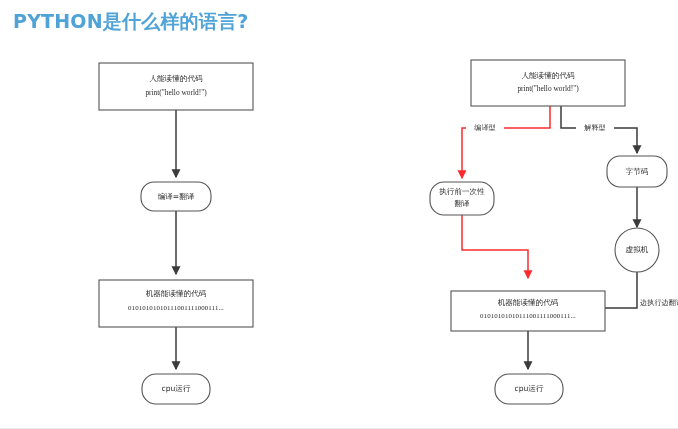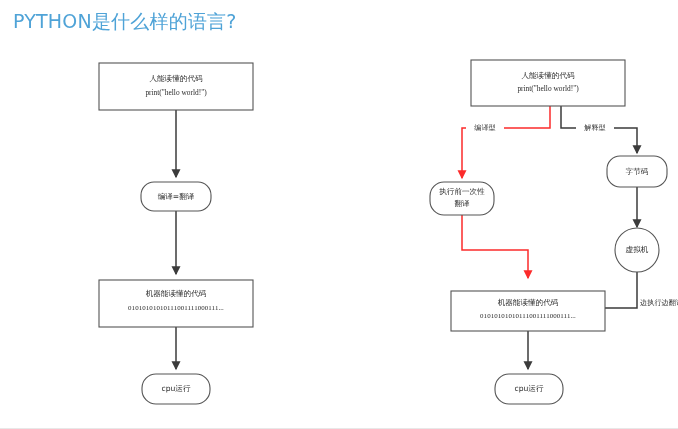--- a/index.html
+++ b/index.html
@@ -9,21 +9,21 @@
     font-family:"Liberation Sans","DejaVu Sans",sans-serif;
     overflow:hidden;
     position:relative;
   }
   .slide{position:absolute;inset:0;background:#fff;}
   .slide-title{
     position:absolute;
     left:13px; top:9px;
     font-family:"DejaVu Sans","Liberation Sans",sans-serif;
     font-size:19px;
-    font-weight:400;
+    font-weight:700;
     letter-spacing:.2px;
     color:#4FA3D7;
     white-space:nowrap;
     line-height:24px;
   }
   .diagram-layer{position:absolute;left:0;top:0;width:538px;height:429px;}
   svg{display:block;}
   .node-text{
     font-family:"DejaVu Sans","Liberation Sans",sans-serif;
     fill:#2b2b2b;

